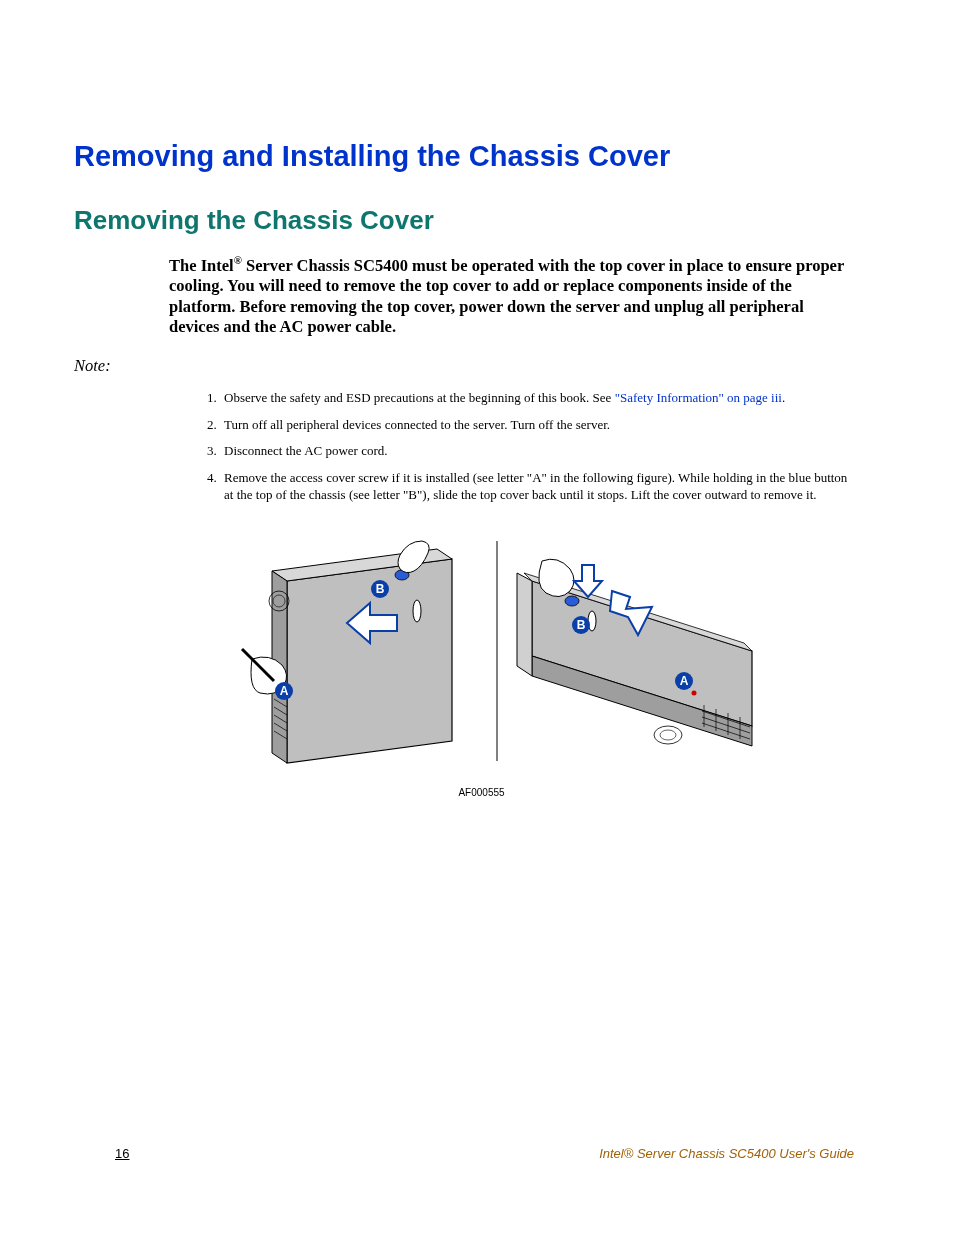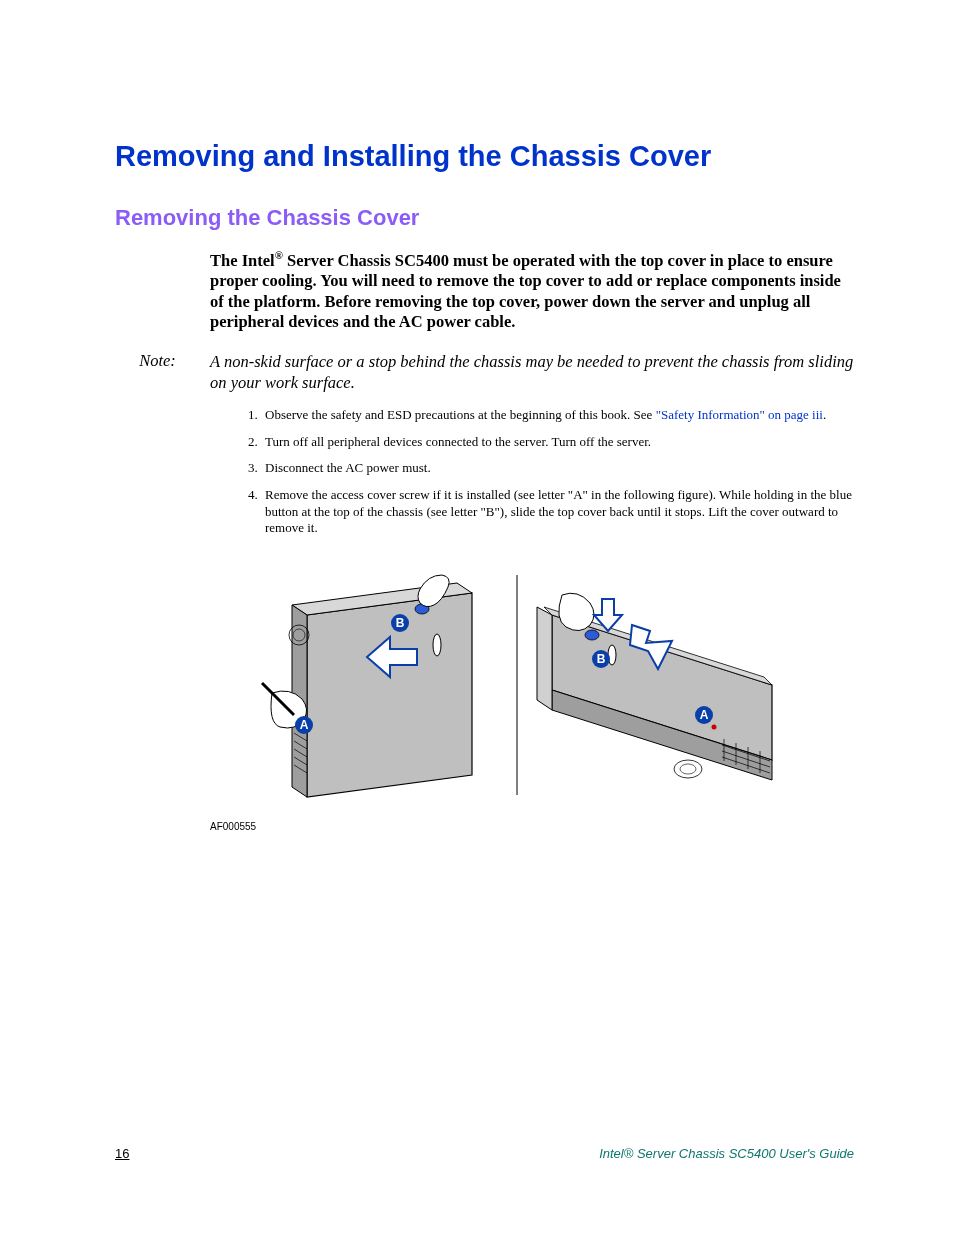--- a/index.html
+++ b/index.html
@@ -7,56 +7,56 @@
     padding: 0;
     background: #fff;
     font-family: "Times New Roman", Times, serif;
     color: #000;
     width: 954px;
     height: 1235px;
     box-sizing: border-box;
     position: relative;
   }
   .page {
-    padding: 140px 100px 0 115px;
+    padding: 140px 100px 0 74px;
     box-sizing: border-box;
     height: 100%;
     position: relative;
   }
   h1 {
     font-family: Arial, Helvetica, sans-serif;
     font-weight: bold;
     color: #0033cc;
     font-size: 29px;
     margin: 0 0 32px 0;
   }
   h2 {
     font-family: Arial, Helvetica, sans-serif;
     font-weight: bold;
-    color: #8b5cf6;
-    font-size: 22px;
+    color: #0f766e;
+    font-size: 26px;
     margin: 0 0 18px 0;
   }
   .body-text {
     margin-left: 95px;
     font-size: 16.5px;
     line-height: 1.25;
     margin-bottom: 18px;
     font-weight: bold;
   }
   .body-text sup {
     font-size: 11px;
   }
   .note-row {
     display: flex;
     margin-bottom: 14px;
   }
   .note-label {
     flex: 0 0 95px;
-    text-align: center;
+    text-align: left;
     font-style: italic;
     font-size: 16.5px;
     padding-right: 10px;
     box-sizing: border-box;
   }
   .note-body {
     flex: 1;
     font-style: italic;
     font-size: 16.5px;
     line-height: 1.28;
@@ -87,60 +87,59 @@
     font-weight: bold;
     color: #0033cc;
     font-size: 15px;
     text-align: center;
     margin-top: 12px;
   }
   .figure-id {
     font-family: Arial, Helvetica, sans-serif;
     font-size: 10px;
     color: #000;
-    text-align: left;
+    text-align: center;
     margin-right: 60px;
     margin-top: 6px;
   }
   .footer {
     position: absolute;
     bottom: 74px;
     left: 115px;
     right: 100px;
     display: flex;
     justify-content: space-between;
     font-family: Arial, Helvetica, sans-serif;
     font-size: 13px;
   }
   .footer .page-num { color: #000; text-decoration: underline; }
-  .footer .doc-title { color: #0f766e; font-style: italic; }
+  .footer .doc-title { color: #a16207; font-style: italic; }
 </style>
 </head>
 <body>
 
 <div class="page">
 
   <h1>Removing and Installing the Chassis Cover</h1>
   <h2>Removing the Chassis Cover</h2>
 
   <div class="body-text">
     <span>The Intel</span><sup>®</sup><span> Server Chassis SC5400 must be operated with the top cover in place to ensure proper cooling. You will need to remove the top cover to add or replace components inside of the platform. Before removing the top cover, power down the server and unplug all peripheral devices and the AC power cable.</span>
   </div>
 
   <div class="note-row">
     <div class="note-label">Note:</div>
-    <div class="note-body">A non-skid surface or a stop behind the chassis may be needed to prevent the chassis from sliding on your work surface.</div>
   </div>
 
   <ol>
     <li>
       <span>Observe the safety and ESD precautions at the beginning of this book. See </span><span class="link">"Safety Information" on page iii</span><span>.</span>
     </li>
     <li>Turn off all peripheral devices connected to the server. Turn off the server.</li>
-    <li>Disconnect the AC power must.</li>
+    <li>Disconnect the AC power cord.</li>
     <li>Remove the access cover screw if it is installed (see letter "A" in the following figure). While holding in the blue button at the top of the chassis (see letter "B"), slide the top cover back until it stops. Lift the cover outward to remove it.</li>
   </ol>
 
   <div class="figure-area">
     <svg class="figure-svg" width="560" height="250" viewBox="0 0 560 250">
 
       <line x1="265" y1="10" x2="265" y2="230" stroke="#000" stroke-width="1"></line>
 
       <g>
 

